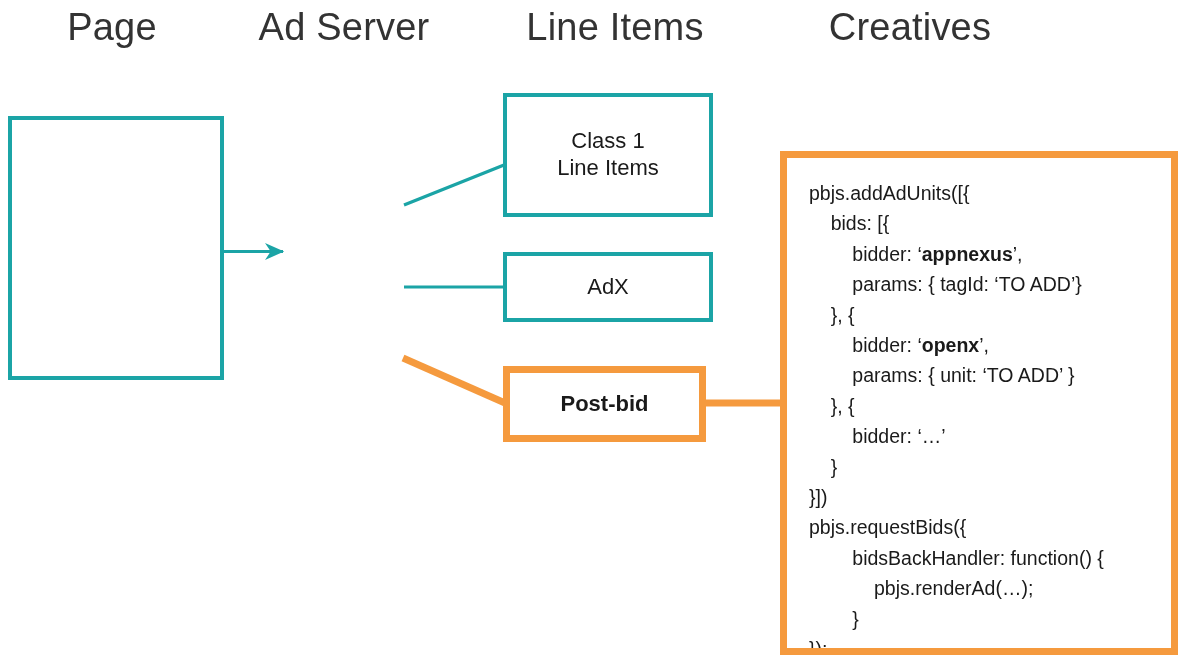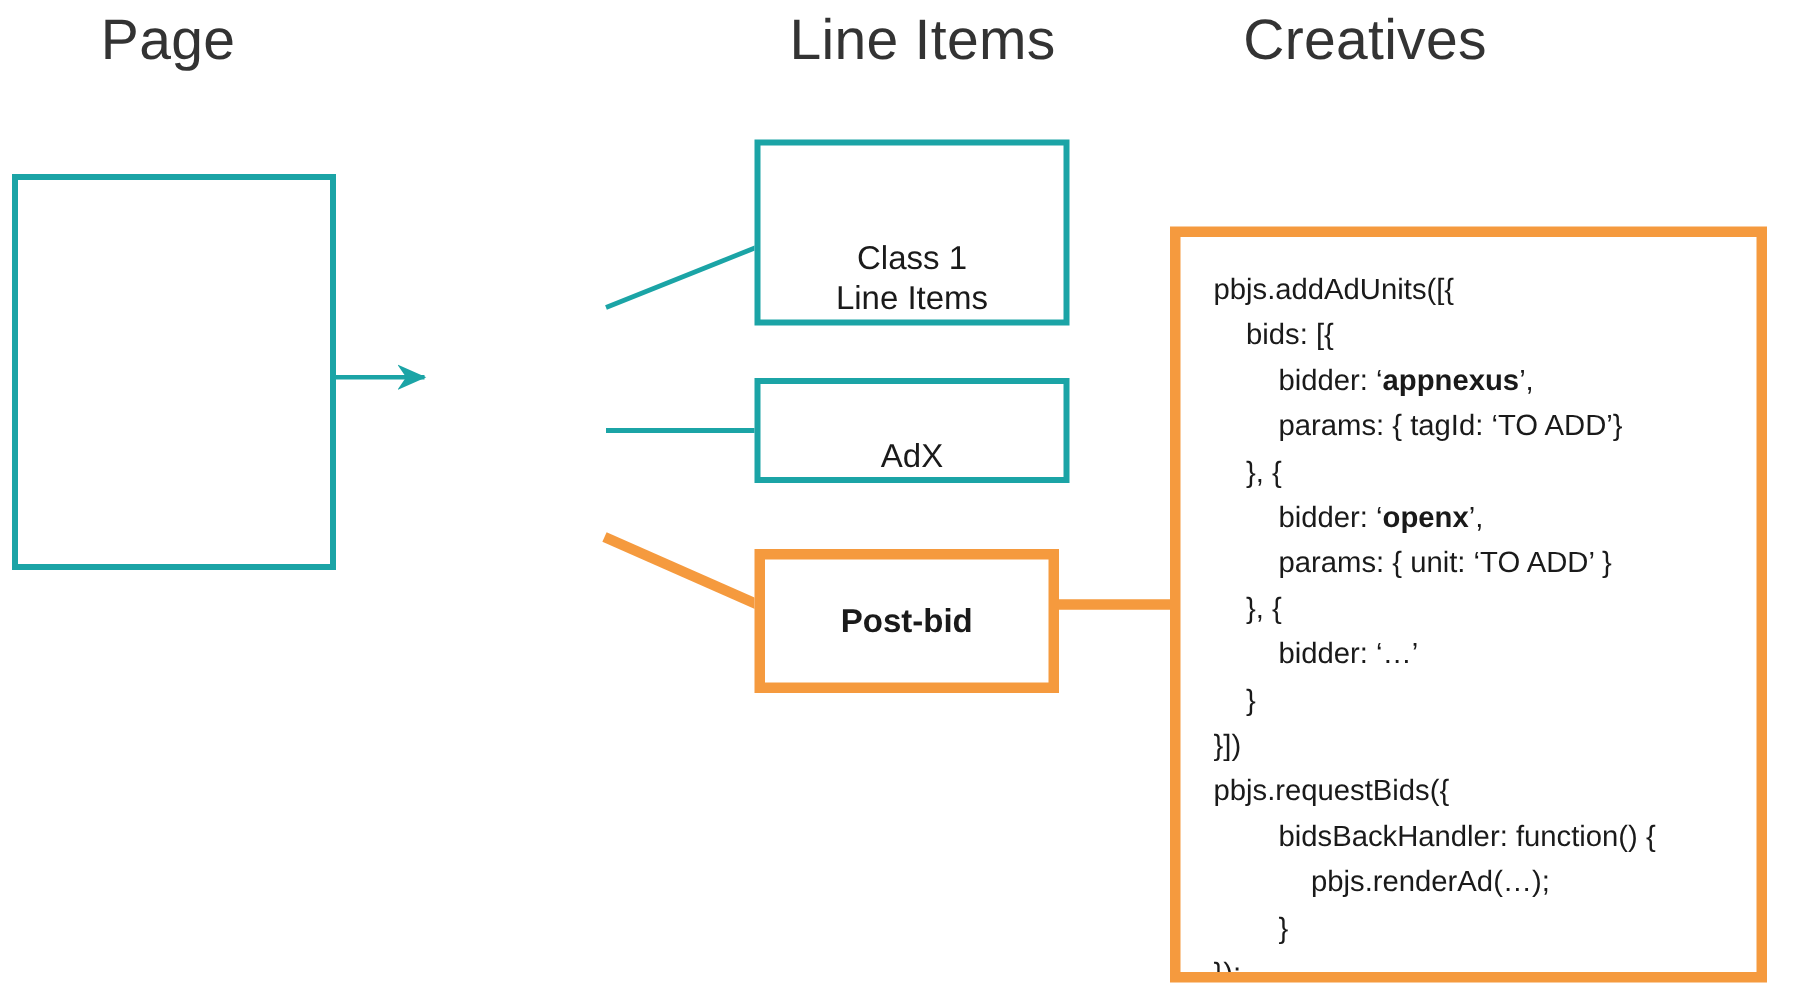--- a/index.html
+++ b/index.html
@@ -37,21 +37,21 @@
   
   .node-box {
     position: absolute;
     box-sizing: border-box;
     background: #ffffff;
     display: flex;
     align-items: center;
     justify-content: center;
     text-align: center;
   }
-  .node-box.teal   { border: 4px solid #1BA4A6; align-items: flex-end; }
+  .node-box.teal   { border: 4px solid #1BA4A6; }
   .node-box.orange { border: 7px solid #F59A3E; }
 
   .node-label {
     font-size: 22px;
     color: #1a1a1a;
     line-height: 1.22;
     font-weight: 400;
   }
   .node-label.bold { font-weight: bold; }
 
@@ -72,21 +72,21 @@
   #ad-slot .slot-text {
     color: #ffffff;
     font-size: 23px;
     font-weight: 400;
     letter-spacing: 0.3px;
   }
 
   #dfp-box        { left: 290px; top: 93px;  width: 116px; height: 353px; }
   #class1-box     { left: 503px; top: 93px;  width: 210px; height: 124px; }
   #adx-box        { left: 503px; top: 252px; width: 210px; height: 70px;  }
-  #postbid-box    { left: 503px; top: 366px; width: 203px; height: 96px;  }
+  #postbid-box    { left: 503px; top: 366px; width: 203px; height: 76px;  }
 
   
   #creatives-box {
     position: absolute;
     left: 780px;
     top: 151px;
     width: 398px;
     height: 504px;
     box-sizing: border-box;
     border: 7px solid #F59A3E;
@@ -116,20 +116,21 @@
     height: 664px;
     pointer-events: none;
   }
 </style>
 </head>
 <body>
 
 <div id="diagram-root">
 
   <div class="col-header" style="left:112px">Page</div>
+  <div class="col-header" style="left:344px">Ad Server</div>
   <div class="col-header" style="left:615px">Line Items</div>
   <div class="col-header" style="left:910px">Creatives</div>
 
   <svg id="connectors" viewBox="0 0 1200 664" width="1200" height="664">
     <defs>
       <marker id="arrowhead-teal" markerWidth="7" markerHeight="7" refX="6" refY="3.2" orient="auto" markerUnits="strokeWidth">
         <path d="M0,0.4 L6.4,3.2 L0,6 L1.9,3.2 Z" fill="#1BA4A6"></path>
       </marker>
     </defs>
 

